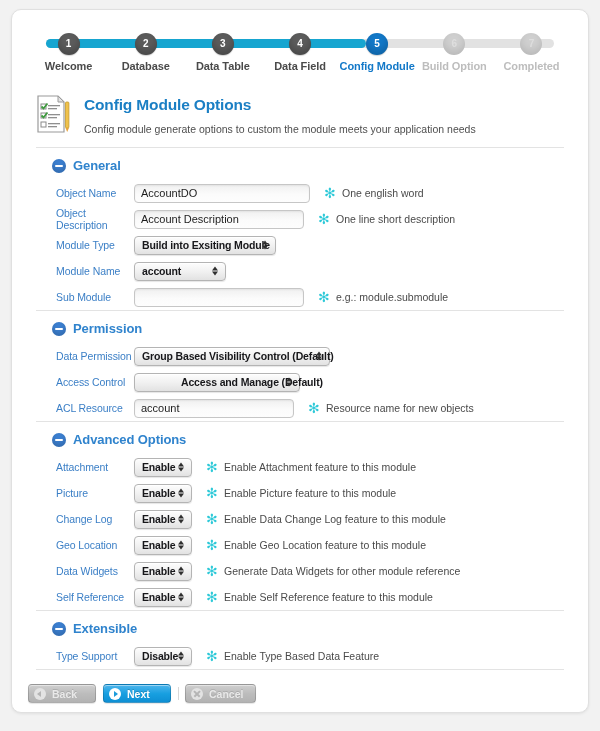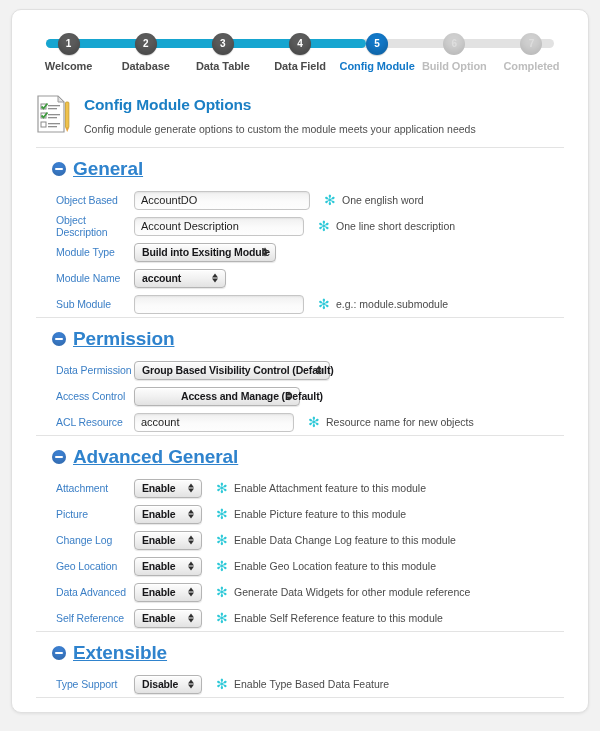--- a/index.html
+++ b/index.html
@@ -132,25 +132,24 @@
   }
   .collapse-icon::after {
     content: "";
     position: absolute;
     left: 3px; top: 6px;
     width: 8px; height: 2px;
     background: #ffffff;
     border-radius: 1px;
   }
   .section-title {
-    font-size: 19px;
+    font-size: 13px;
     color: #2f83cd;
     font-weight: bold;
     letter-spacing: -0.1px;
-    text-decoration: underline;
   }
 
   .row {
     display: flex;
     align-items: center;
     min-height: 26px;
     padding: 1px 0;
   }
   .row-label {
     width: 98px;
@@ -219,21 +218,21 @@
     border-bottom: 4px solid #2f2f2f;
   }
   .sel .arrows::after {
     bottom: 2px;
     border-top: 4px solid #2f2f2f;
   }
   .sel.w-modtype { width: 142px; }
   .sel.w-modname { width: 92px; }
   .sel.w-dataperm{ width: 196px; }
   .sel.w-access  { width: 166px; padding-left: 46px; }
-  .sel.w-enable  { width: 68px; }
+  .sel.w-enable  { width: 58px; }
 
   .star {
     color: #2ec9d8;
     font-size: 14px;
     line-height: 1;
     margin: 0 9px 0 14px;
     width: 9px;
     flex: 0 0 9px;
     text-align: center;
   }
@@ -383,21 +382,21 @@
   </div>
 
   <div id="sections-host">
       <div class="section">
         <div class="section-sep"></div>
         <div class="section-head">
           <span class="collapse-icon"></span>
           <span class="section-title">General</span>
         </div>
         <div class="row">
-          <span class="row-label">Object Based</span>
+          <span class="row-label">Object Name</span>
           <span class="row-control">
             <input class="txt w-big" type="text" value="AccountDO" style="">
           </span>
           <span class="star">✻</span>
           <span class="hint">One english word</span>
         </div>
         <div class="row">
           <span class="row-label">Object Description</span>
           <span class="row-control">
             <input class="txt w-desc" type="text" value="Account Description" style="">
@@ -470,21 +469,21 @@
             <input class="txt w-acl" type="text" value="account" style="">
           </span>
           <span class="star">✻</span>
           <span class="hint">Resource name for new objects</span>
         </div>
       </div>
       <div class="section">
         <div class="section-sep"></div>
         <div class="section-head">
           <span class="collapse-icon"></span>
-          <span class="section-title">Advanced General</span>
+          <span class="section-title">Advanced Options</span>
         </div>
         <div class="row">
           <span class="row-label">Attachment</span>
           <span class="row-control">
             <div class="sel w-enable">
               <span>Enable</span>
               <span class="arrows"></span>
             </div>
           </span>
           <span class="star">✻</span>
@@ -517,21 +516,21 @@
           <span class="row-control">
             <div class="sel w-enable">
               <span>Enable</span>
               <span class="arrows"></span>
             </div>
           </span>
           <span class="star">✻</span>
           <span class="hint">Enable Geo Location feature to this module</span>
         </div>
         <div class="row">
-          <span class="row-label">Data Advanced</span>
+          <span class="row-label">Data Widgets</span>
           <span class="row-control">
             <div class="sel w-enable">
               <span>Enable</span>
               <span class="arrows"></span>
             </div>
           </span>
           <span class="star">✻</span>
           <span class="hint">Generate Data Widgets for other module reference</span>
         </div>
         <div class="row">

